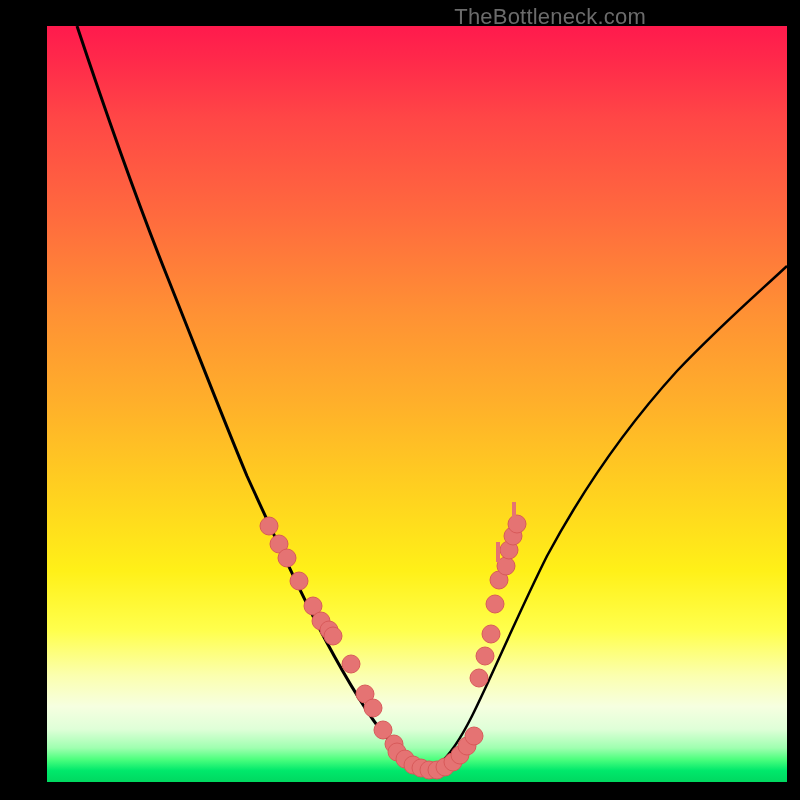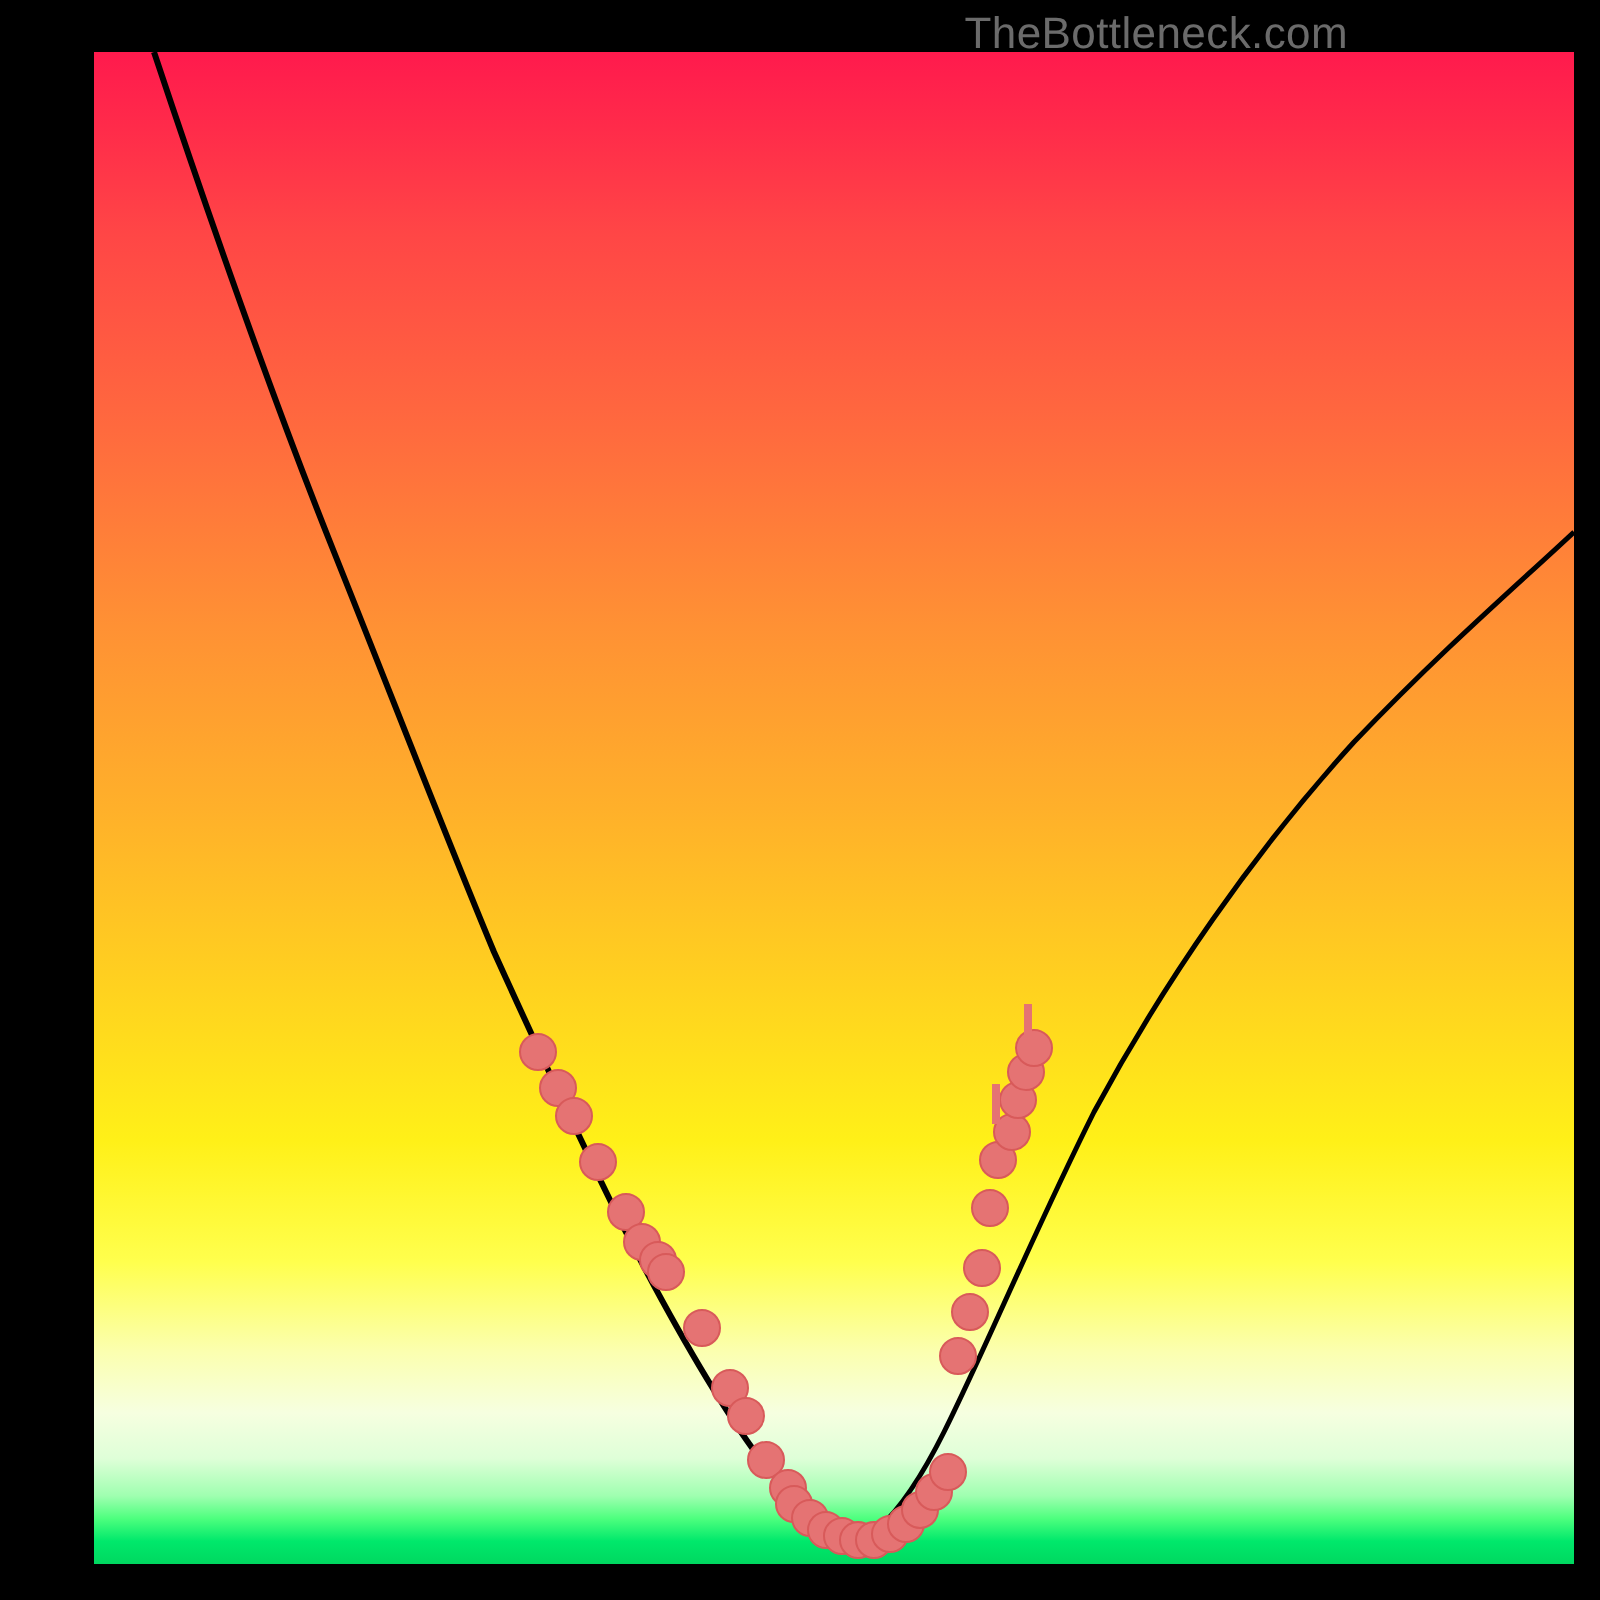--- a/index.html
+++ b/index.html
@@ -9,21 +9,20 @@
     height: 800px;
     background: #000;
     overflow: hidden;
     font-family: Arial, Helvetica, sans-serif;
   }
   .frame {
     position: relative;
     width: 658px;
     height: 800px;
     background: #000;
-    padding-left: 28px;
   }
   .plot-area {
     position: absolute;
     left: 47px;
     top: 26px;
     width: 740px;
     height: 756px;
     
     background: linear-gradient(to bottom,
       #ff1a4d 0%,

